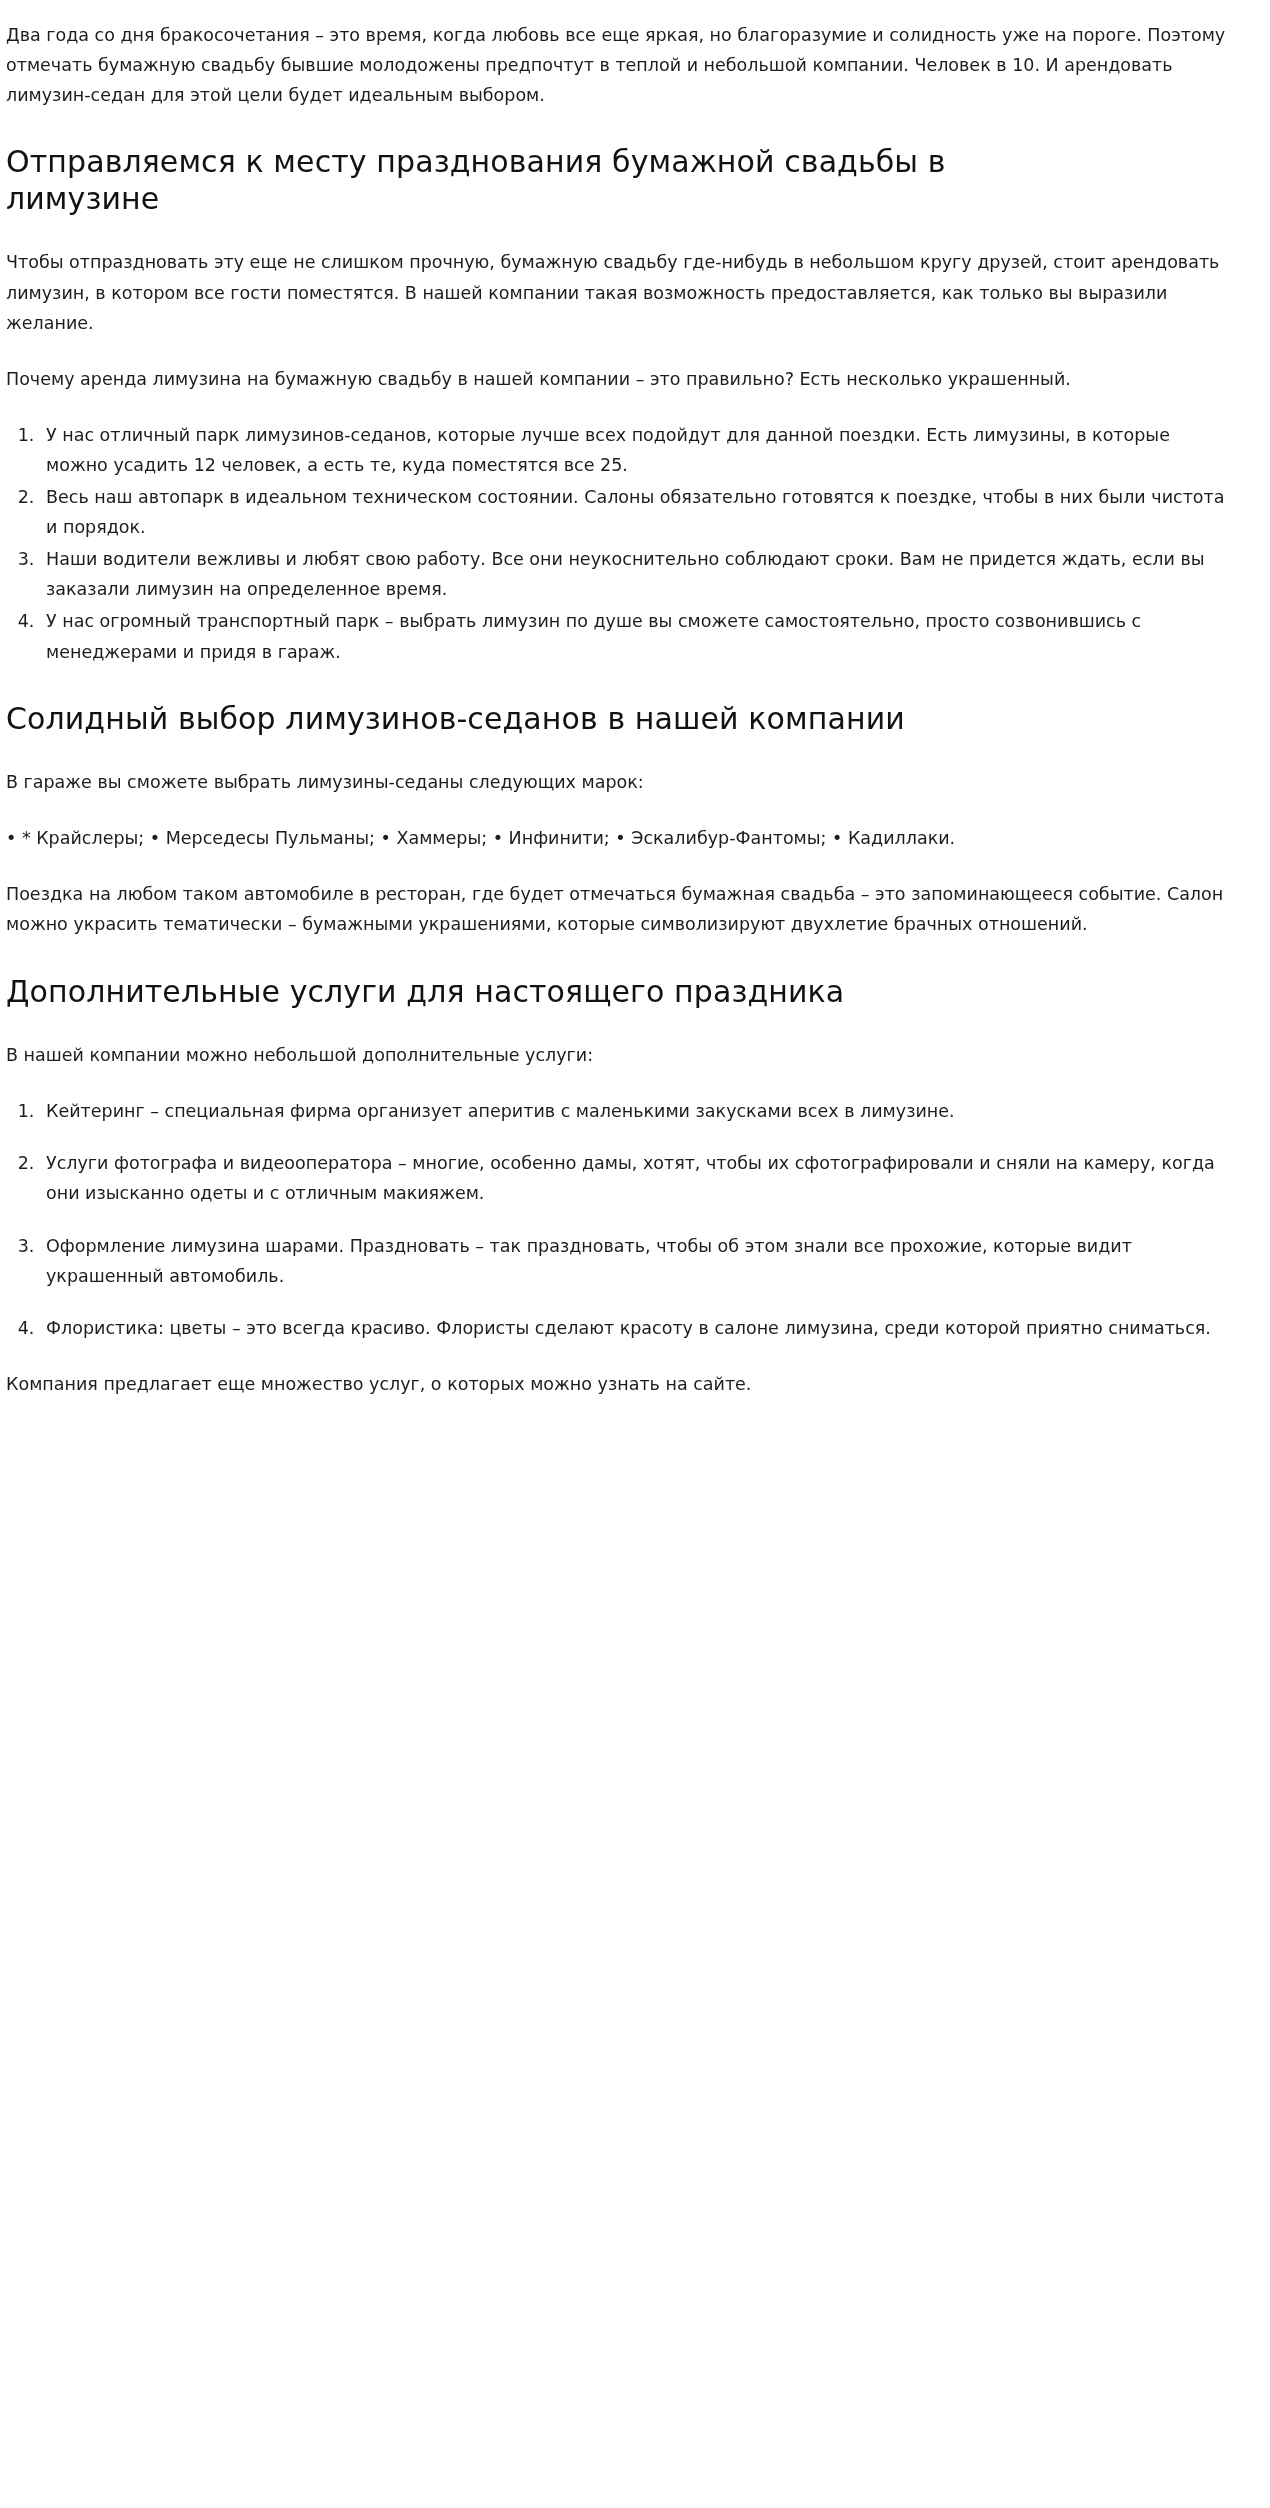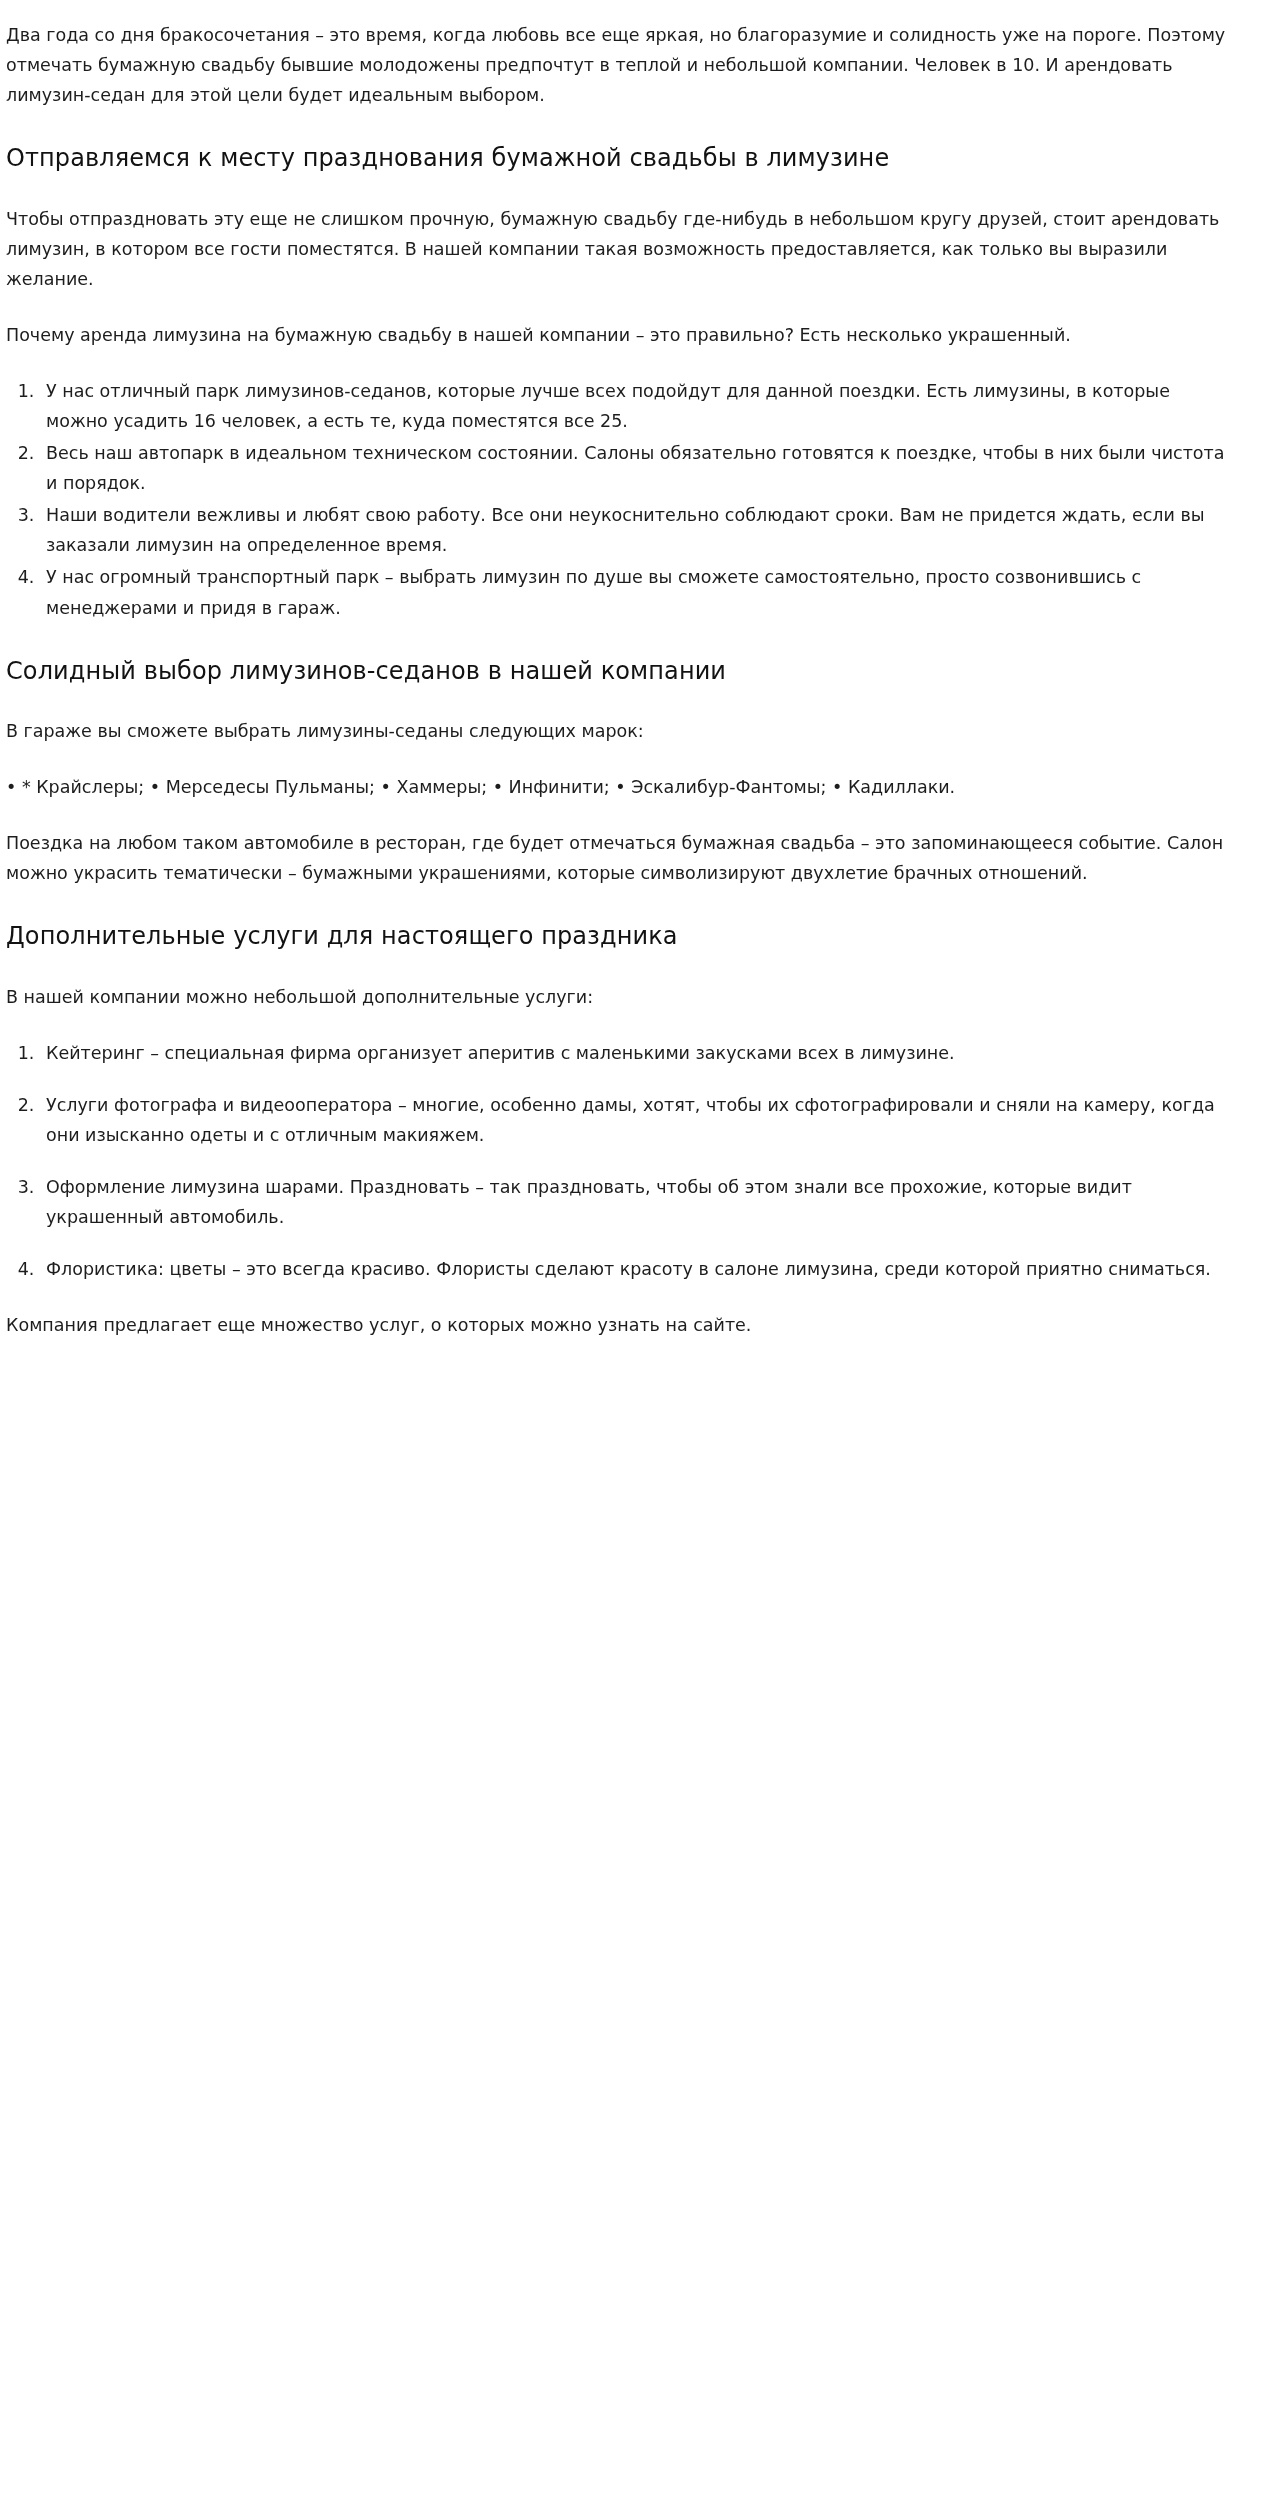--- a/index.html
+++ b/index.html
@@ -18,21 +18,21 @@
     padding: 20px 40px 30px 6px;
   }
   p.body-text {
     font-size: 17.5px;
     line-height: 1.72;
     margin: 0 0 26px 0;
     color: #1d1d1d;
     max-width: 1255px;
   }
   h2.section-heading {
-    font-size: 24px;
+    font-size: 30px;
     font-weight: 400;
     line-height: 1.22;
     margin: 34px 0 30px 0;
     color: #121212;
     letter-spacing: 0.1px;
     max-width: 1100px;
   }
   ol.numbered-list {
     margin: 0 0 26px 0;
     padding-left: 34px;
@@ -57,21 +57,21 @@
 </head>
 <body>
 
 <div class="page">
   <div id="content-root">
       <p class="body-text">Два года со дня бракосочетания – это время, когда любовь все еще яркая, но благоразумие и солидность уже на пороге. Поэтому отмечать бумажную свадьбу бывшие молодожены предпочтут в теплой и небольшой компании. Человек в 10. И арендовать лимузин-седан для этой цели будет идеальным выбором.</p>
       <h2 class="section-heading">Отправляемся к месту празднования бумажной свадьбы в лимузине</h2>
       <p class="body-text">Чтобы отпраздновать эту еще не слишком прочную, бумажную свадьбу где-нибудь в небольшом кругу друзей, стоит арендовать лимузин, в котором все гости поместятся. В нашей компании такая возможность предоставляется, как только вы выразили желание.</p>
       <p class="body-text">Почему аренда лимузина на бумажную свадьбу в нашей компании – это правильно? Есть несколько украшенный.</p>
       <ol class="numbered-list">
-        <li>У нас отличный парк лимузинов-седанов, которые лучше всех подойдут для данной поездки. Есть лимузины, в которые можно усадить 16 человек, а есть те, куда поместятся все 25.</li>
+        <li>У нас отличный парк лимузинов-седанов, которые лучше всех подойдут для данной поездки. Есть лимузины, в которые можно усадить 12 человек, а есть те, куда поместятся все 25.</li>
         <li>Весь наш автопарк в идеальном техническом состоянии. Салоны обязательно готовятся к поездке, чтобы в них были чистота и порядок.</li>
         <li>Наши водители вежливы и любят свою работу. Все они неукоснительно соблюдают сроки. Вам не придется ждать, если вы заказали лимузин на определенное время.</li>
         <li>У нас огромный транспортный парк – выбрать лимузин по душе вы сможете самостоятельно, просто созвонившись с менеджерами и придя в гараж.</li>
       </ol>
       <h2 class="section-heading">Солидный выбор лимузинов-седанов в нашей компании</h2>
       <p class="body-text">В гараже вы сможете выбрать лимузины-седаны следующих марок:</p>
       <p class="body-text">• * Крайслеры; • Мерседесы Пульманы; • Хаммеры; • Инфинити; • Эскалибур-Фантомы; • Кадиллаки.</p>
       <p class="body-text">Поездка на любом таком автомобиле в ресторан, где будет отмечаться бумажная свадьба – это запоминающееся событие. Салон можно украсить тематически – бумажными украшениями, которые символизируют двухлетие брачных отношений.</p>
       <h2 class="section-heading">Дополнительные услуги для настоящего праздника</h2>
       <p class="body-text">В нашей компании можно небольшой дополнительные услуги:</p>

